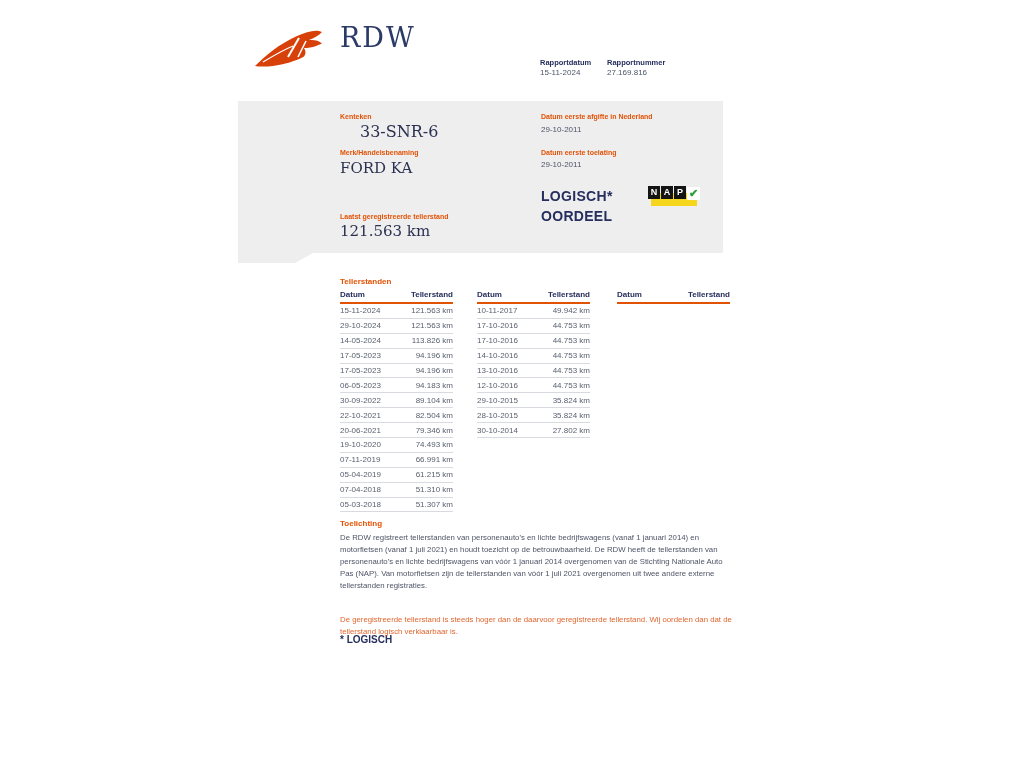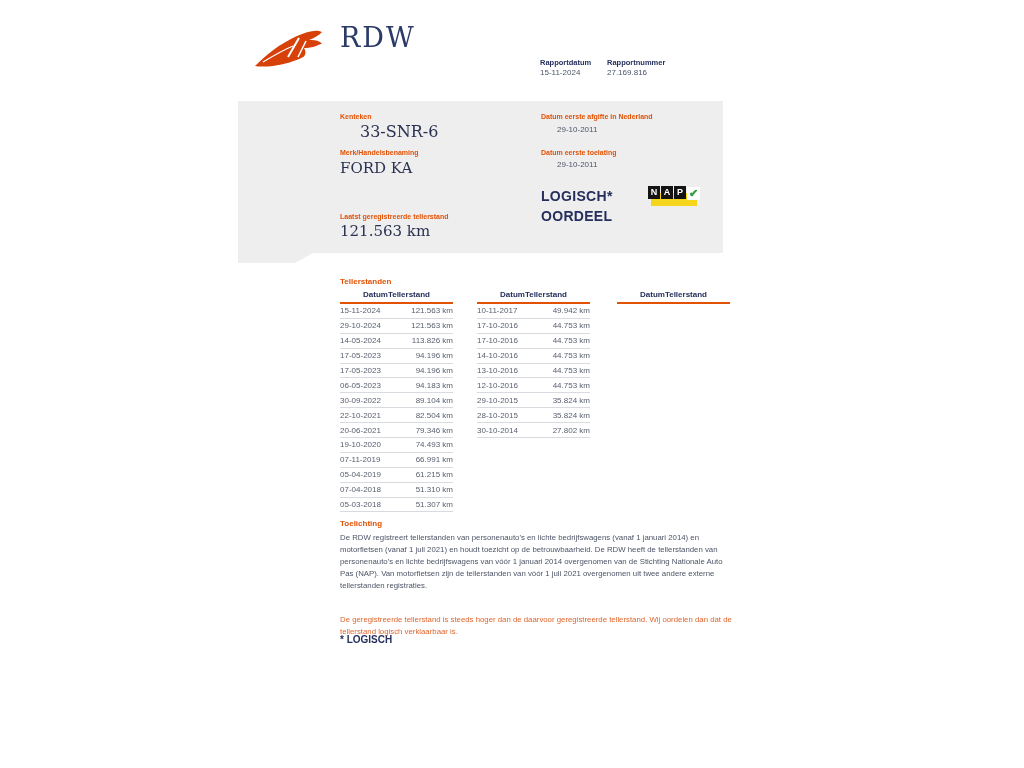--- a/index.html
+++ b/index.html
@@ -16,37 +16,37 @@
   .meta-label { position:absolute; top:58px; font-size:7.5px; font-weight:bold; color:#252e5c; }
   .meta-value { position:absolute; top:68px; font-size:8px; color:#4c5568; }
   .mx1 { left:540px; } .mx2 { left:607px; }
 
   
   .greybox { position:absolute; left:238px; top:101px; width:485px; height:152px; background:#efeeef; }
   .greybox::after { content:""; position:absolute; left:0; top:100%; width:75px; height:10px;
                     background:#efeeef; clip-path:polygon(0 0,75px 0,57px 100%,0 100%); }
   .fld-label { position:absolute; font-size:7px; font-weight:bold; color:#e25205; }
   .fld-serif { position:absolute; font-family:"DejaVu Serif", serif; color:#2a3150; }
-  .fld-sans  { position:absolute; font-size:8px; color:#4c5568;margin-left:16px; }
+  .fld-sans  { position:absolute; font-size:8px; color:#4c5568; }
   .oordeel { position:absolute; left:541px; top:186px; font-size:14px; font-weight:bold;
              color:#252e5c; line-height:20px; letter-spacing:0.3px; }
 
   
   .nap { position:absolute; left:648px; top:186px; width:52px; height:24px; }
   .nap-yellow { position:absolute; left:3px; top:7px; width:46px; height:13px; background:#f6d61c; }
   .nap-sq { position:absolute; top:0; width:12px; height:13px; background:#141414; color:#ffffff;
             font-size:9px; font-weight:bold; text-align:center; line-height:13px; }
   .nap-check { position:absolute; top:1px; left:39px; width:13px; height:13px; background:#ffffff;
                color:#2e9e3a; font-size:11px; font-weight:bold; text-align:center; line-height:13px; }
 
   
   .tbl-heading { position:absolute; left:340px; top:277px; font-size:8px; font-weight:bold; color:#e25205;text-align:center; }
   .tcol { position:absolute; top:290px; width:113px; }
   .tc1 { left:340px; } .tc2 { left:477px; } .tc3 { left:617px; }
-  .thead { display:flex; justify-content:center; font-size:8px; font-weight:bold;
+  .thead { display:flex; justify-content:space-between; font-size:8px; font-weight:bold;
            color:#252e5c; padding-bottom:3px; border-bottom:2px solid #e25205; }
   .trow { display:flex; justify-content:space-between; align-items:center; height:14.9px;
           font-size:8px; color:#59606f; border-bottom:1px solid #d9d9e0; }
 
   
   .expl-heading { position:absolute; left:340px; top:519px; font-size:8px; font-weight:bold; color:#e25205; }
   .expl-body { position:absolute; left:340px; top:532px; width:394px; font-size:7.8px;
                line-height:11.9px; color:#4d5466; }
   .logisch-heading { position:absolute; left:340px; top:599px; font-size:10px; font-weight:bold; color:#252e5c;margin-top:35px; }
   .logisch-body { position:absolute; left:340px; top:614px; width:394px; font-size:7.8px;

